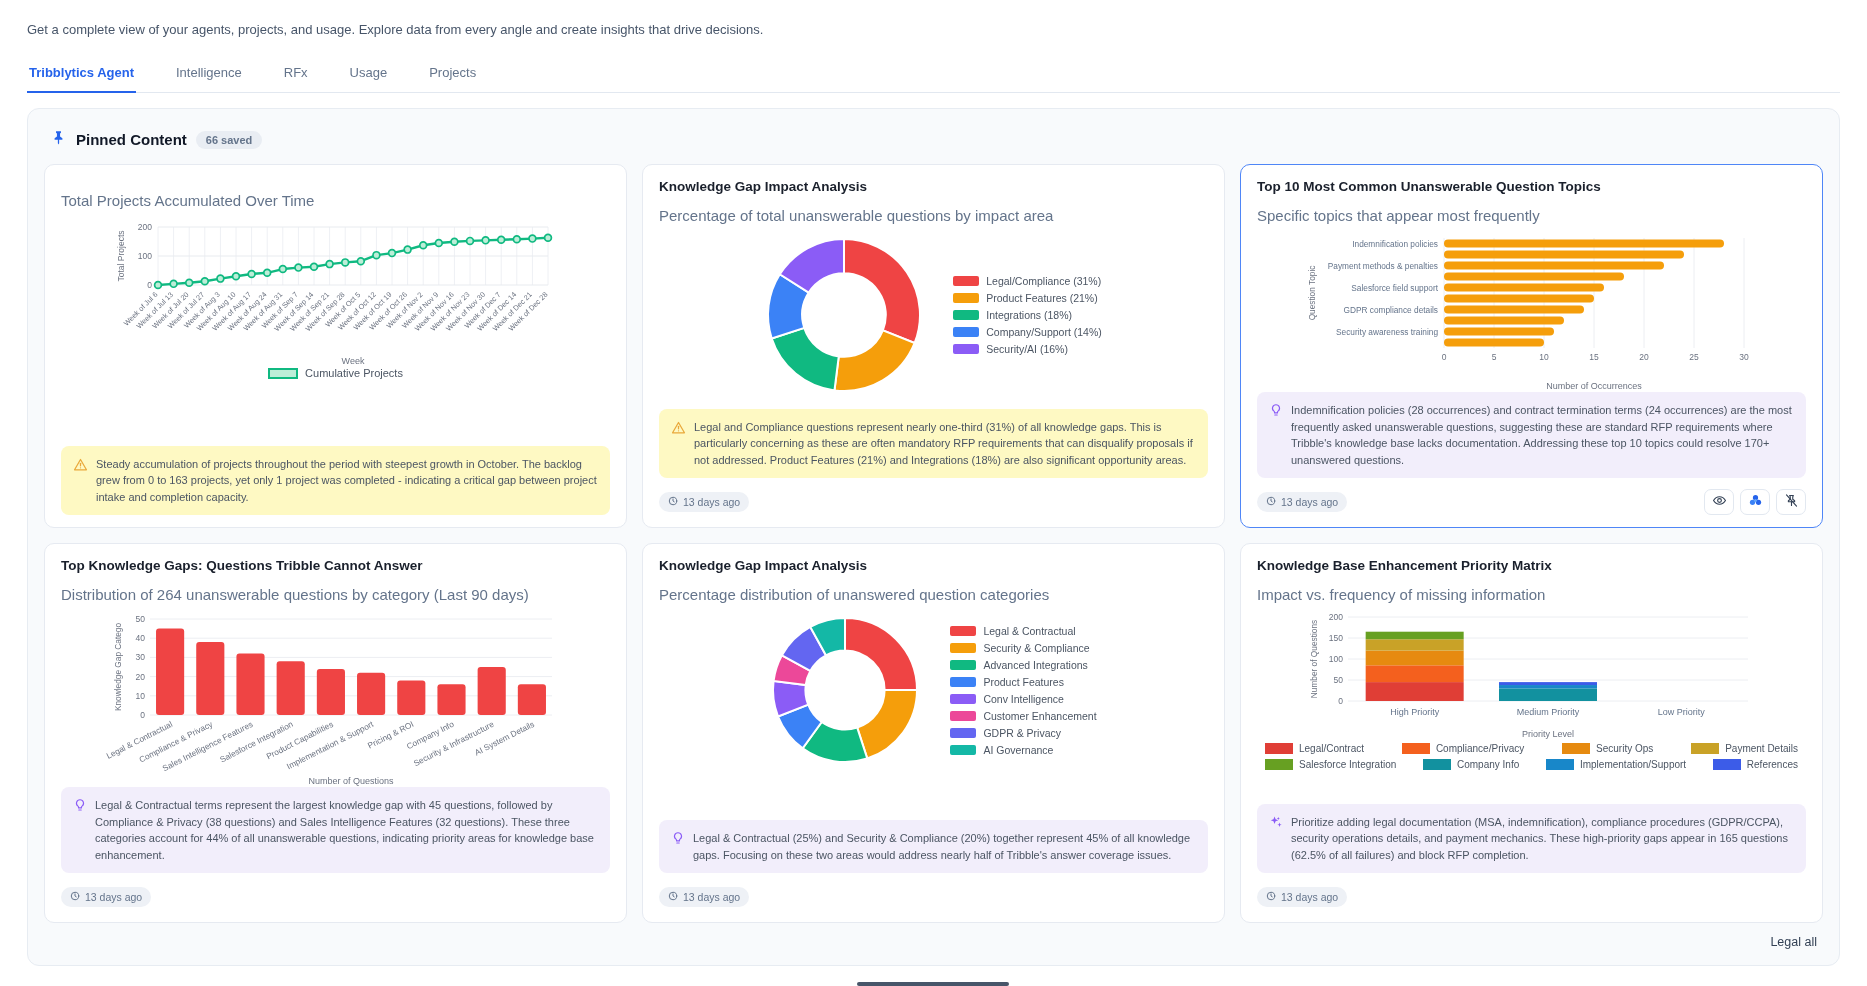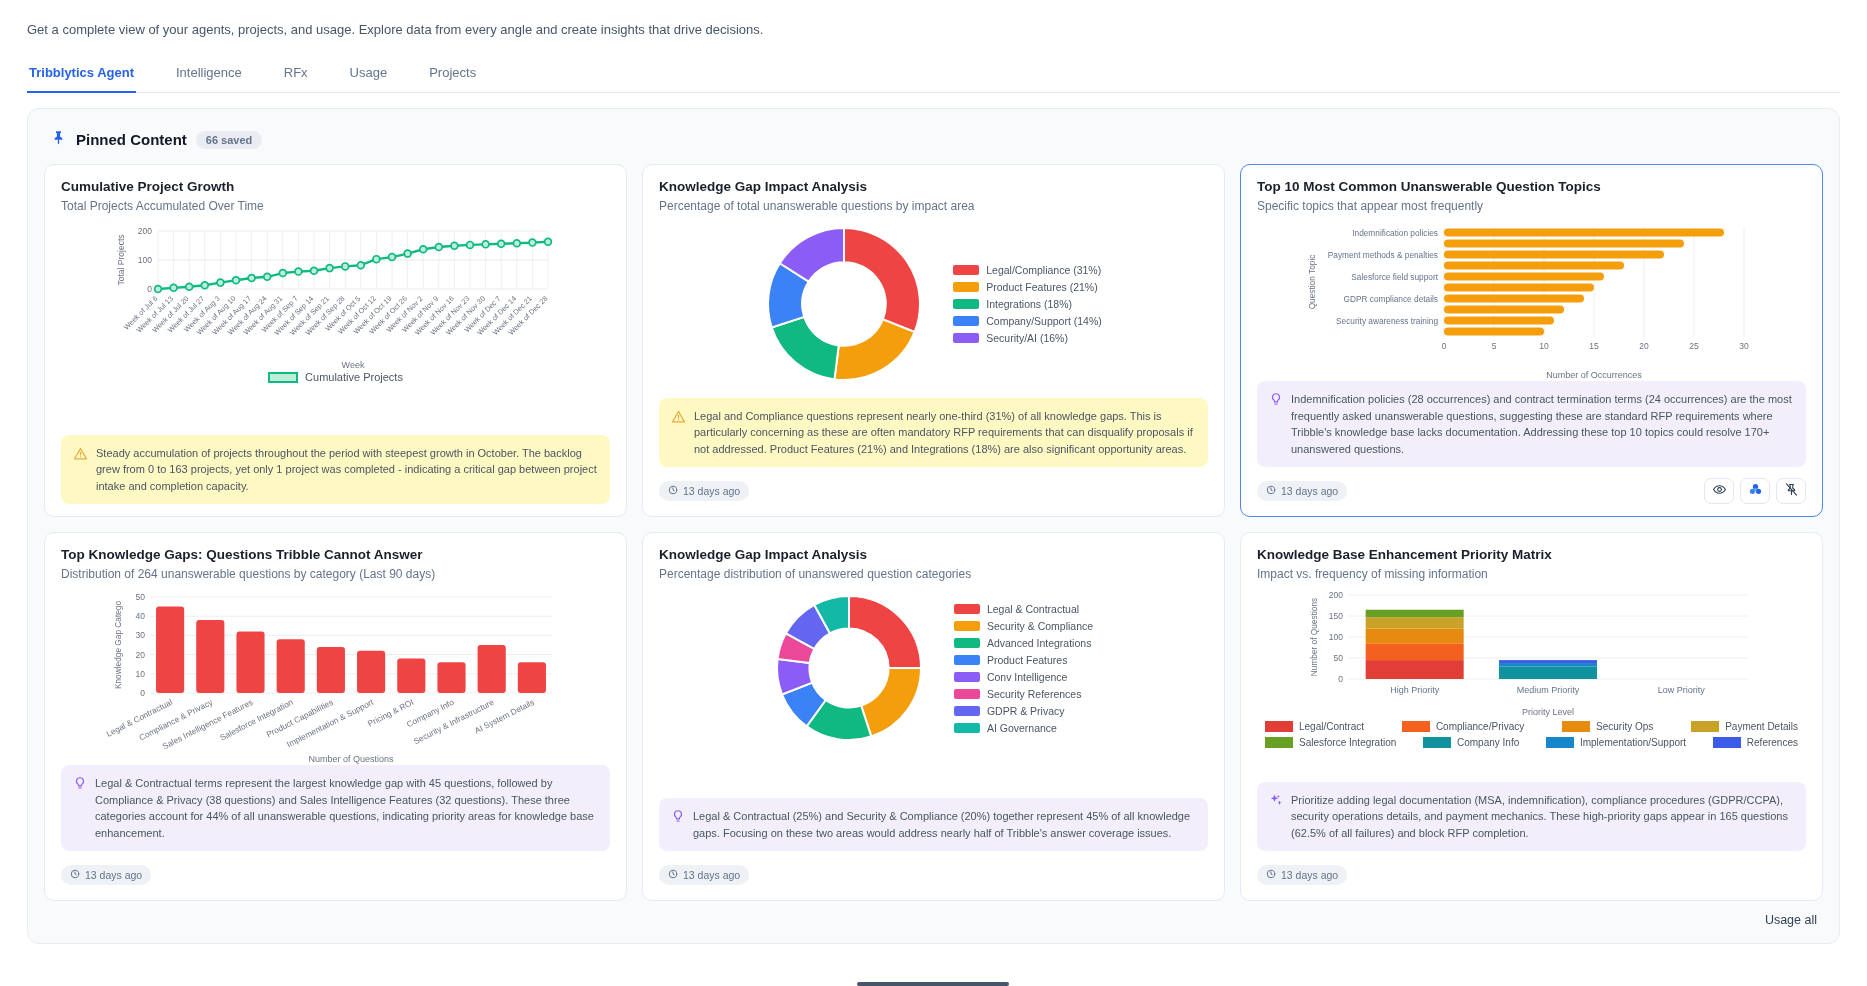--- a/index.html
+++ b/index.html
@@ -21,21 +21,21 @@
 
   .panel { margin-top: 15px; background: #f8fafc; border: 1px solid #e7ecf2; border-radius: 12px; padding: 12px 16px 10px; }
   .panel-header { display: flex; align-items: center; gap: 9px; padding: 8px 6px 14px; }
   .panel-title { font-size: 15px; font-weight: 700; color: #111827; }
   .badge { background: #e9edf3; border-radius: 999px; padding: 3px 10px; font-size: 11px; font-weight: 600; color: #64748b; }
 
   .grid { display: grid; grid-template-columns: repeat(3, 1fr); gap: 15px; }
   .card { background: #fff; border: 1px solid #e6eaf1; border-radius: 10px; padding: 14px 16px 12px; display: flex; flex-direction: column; }
   .card.highlighted { border: 1.5px solid #4f86f7; }
   .card-title { font-size: 13.5px; font-weight: 700; color: #1a202c; }
-  .card-sub { font-size: 12px; color: #64748b; margin: 5px 0 8px; }
+  .card-sub { font-size: 15px; color: #64748b; margin: 13px 0 8px; }
   .chart { overflow: visible; }
   .chart svg { overflow: visible; display: block; margin: 0 auto; }
 
   .line-legend { display: flex; align-items: center; justify-content: center; gap: 7px; margin: 0 0 10px; }
   .line-swatch { width: 30px; height: 11px; background: #bdeed8; border: 2px solid #10b981; }
   .line-legend-label { font-size: 11px; color: #4b5563; }
 
   .pie-wrap { display: flex; align-items: center; justify-content: center; gap: 30px; margin: 4px 0 12px; }
   .pie-legend { display: flex; flex-direction: column; gap: 5px; }
   .pie-legend-item { display: flex; align-items: center; gap: 7px; }
@@ -82,21 +82,20 @@
         <svg width="17" height="17" viewBox="0 0 24 24" fill="#2563eb">
             <path d="M8.5 3h7v2.2l-1.3 1.2v4.1l3.3 2.6V15h-4.6v5l-.9 2-.9-2v-5H6.5v-1.9l3.3-2.6V6.4L8.5 5.2z"></path>
           </svg>
       </span>
       <span class="panel-title">Pinned Content</span>
       <span class="badge">66 saved</span>
     </div>
 
     <div class="grid" id="cards">
         <article class="card">
-          <div class="card-title">Cumulative Project Growth</div>
           <div class="card-sub">Total Projects Accumulated Over Time</div>
           <div class="chart">
             <svg width="448" height="150" viewBox="0 0 448 150">
               <line x1="46" y1="10" x2="46" y2="68" stroke="#eef0f4" stroke-width="1"></line>
               <line x1="61.6" y1="10" x2="61.6" y2="68" stroke="#eef0f4" stroke-width="1"></line>
               <line x1="77.2" y1="10" x2="77.2" y2="68" stroke="#eef0f4" stroke-width="1"></line>
               <line x1="92.8" y1="10" x2="92.8" y2="68" stroke="#eef0f4" stroke-width="1"></line>
               <line x1="108.4" y1="10" x2="108.4" y2="68" stroke="#eef0f4" stroke-width="1"></line>
               <line x1="124" y1="10" x2="124" y2="68" stroke="#eef0f4" stroke-width="1"></line>
               <line x1="139.6" y1="10" x2="139.6" y2="68" stroke="#eef0f4" stroke-width="1"></line>
@@ -420,21 +419,21 @@
                 <div class="pie-legend-item">
                   <span class="pie-swatch" style="background:#3b82f6"></span>
                   <span class="pie-label">Product Features</span>
                 </div>
                 <div class="pie-legend-item">
                   <span class="pie-swatch" style="background:#8b5cf6"></span>
                   <span class="pie-label">Conv Intelligence</span>
                 </div>
                 <div class="pie-legend-item">
                   <span class="pie-swatch" style="background:#ec4899"></span>
-                  <span class="pie-label">Security References</span>
+                  <span class="pie-label">Customer Enhancement</span>
                 </div>
                 <div class="pie-legend-item">
                   <span class="pie-swatch" style="background:#6366f1"></span>
                   <span class="pie-label">GDPR &amp; Privacy</span>
                 </div>
                 <div class="pie-legend-item">
                   <span class="pie-swatch" style="background:#14b8a6"></span>
                   <span class="pie-label">AI Governance</span>
                 </div>
               </div>
@@ -535,18 +534,18 @@
                   <circle cx="12" cy="12" r="9"></circle>
                   <path d="M12 7v5l3 2"></path>
                 </svg></span>
               <span>13 days ago</span>
             </span>
           </div>
         </article>
       </div>
 
     <div class="panel-footer">
-      <a class="view-all">Usage all</a>
+      <a class="view-all">Legal all</a>
     </div>
   </section>
 </div>
 
 <div class="hscroll"></div>
 
 </body></html>

